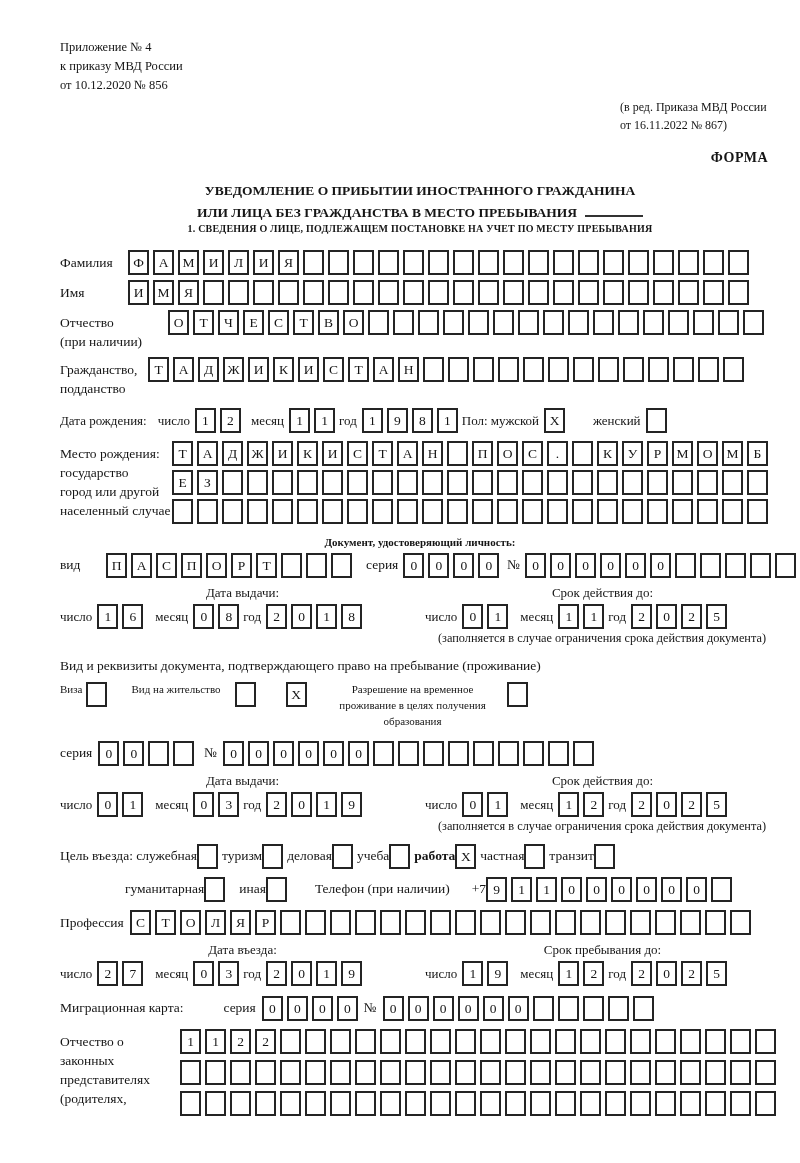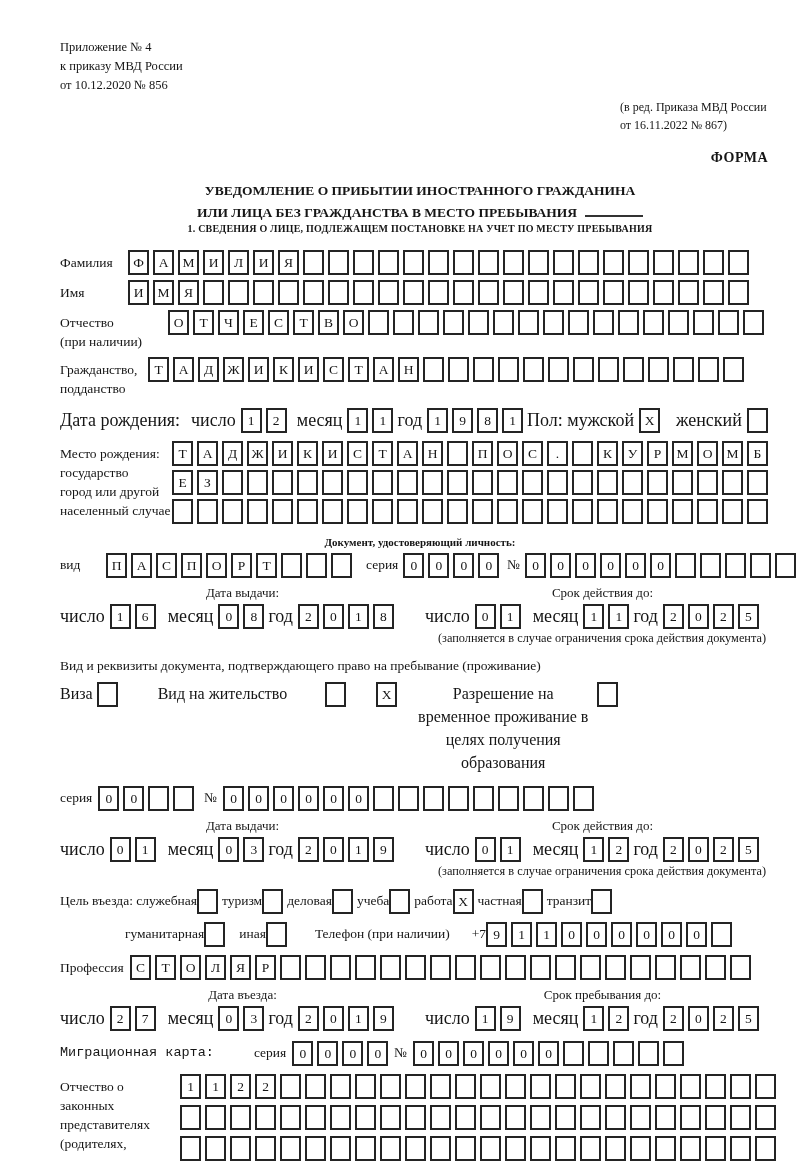--- a/index.html
+++ b/index.html
@@ -20,30 +20,30 @@
   .lbl{font-size:13.5px;line-height:1.4;padding-top:4px;flex:none;}
   .boxes{display:flex;flex:none;}
   .box{
     flex:none;width:17px;height:21px;border:2px solid #242424;margin-right:4px;
     font-size:13.5px;line-height:21px;text-align:center;background:#fff;
   }
   .w68{width:68px;} .w108{width:108px;} .w88{width:88px;} .w112{width:112px;} .w120{width:120px;}
   .stackrows .boxes{margin-bottom:4px;}
   .doc-heading{text-align:center;font-weight:bold;font-size:11px;margin-top:8px;}
   .dg{display:flex;align-items:center;flex:none;}
-  .dg .dlbl{font-size:18px;margin-right:5px;flex:none;}
+  .dg .dlbl{font-size:13px;margin-right:5px;flex:none;}
   .datepair{display:flex;margin-top:7px;}
   .datecol1{width:365px;flex:none;}
   .datecol2{flex:1;}
   .dc-title{text-align:center;font-size:13px;margin-bottom:3px;}
   .note{font-size:12.3px;text-align:right;padding-right:14px;margin-top:2px;}
   .plain{font-size:13.5px;line-height:1.75;margin-top:8px;}
   .cbrow{display:flex;align-items:flex-start;margin-top:4px;}
   .cbitem{display:flex;align-items:flex-start;flex:none;}
-  .cblabel{font-size:16px;line-height:1.45;}
+  .cblabel{font-size:11px;line-height:1.45;}
   .cbcenter{text-align:center;}
 </style>
 </head>
 <body>
 
 <div class="page">
 
   <div class="appendix">
     <div>Приложение № 4</div>
     <div>к приказу МВД России</div>
@@ -209,21 +209,21 @@
       <span class="boxes">
           <span class="box">1</span>
           <span class="box">9</span>
           <span class="box">8</span>
           <span class="box">1</span>
         </span>
       <span class="dlbl">Пол: мужской</span>
       <span class="boxes">
           <span class="box">X</span>
         </span>
-      <span class="dlbl" style="margin-left:12px;">женский</span>
+      <span class="dlbl" style="margin-left:24px;">женский</span>
       <span class="boxes">
           <span class="box"></span>
         </span>
     </div>
   </div>
 
   <div class="row" style="margin-top:8px;">
     <div class="lbl w112">
       <div>Место рождения:</div>
       <div>государство</div>
@@ -403,21 +403,21 @@
     <div>Вид и реквизиты документа, подтверждающего право на пребывание (проживание)</div>
   </div>
 
   <div class="cbrow">
     <div class="cbitem">
       <span class="cblabel">Виза</span>
       <span class="boxes" style="margin-left:4px;">
           <span class="box"></span>
         </span>
     </div>
-    <div class="cbitem" style="margin-left:36px;gap:24px;">
+    <div class="cbitem" style="margin-left:20px;">
       <span class="cblabel">Вид на жительство</span>
       <span class="boxes" style="margin-left:14px;">
           <span class="box"></span>
         </span>
     </div>
     <div class="cbitem" style="margin-left:18px;">
       <span class="boxes" style="margin-left:8px;">
           <span class="box">X</span>
         </span>
     </div>
@@ -515,21 +515,21 @@
         <span class="box"></span>
       </span>
     <span class="dlbl lbl" style="padding-top:0;">деловая</span>
     <span class="boxes">
         <span class="box"></span>
       </span>
     <span class="dlbl lbl" style="padding-top:0;">учеба</span>
     <span class="boxes">
         <span class="box"></span>
       </span>
-    <span class="dlbl lbl" style="padding-top:0;">работа</span>
+    <span class="dlbl lbl" style="padding-top:0;font-weight:bold;">работа</span>
     <span class="boxes">
         <span class="box">X</span>
       </span>
     <span class="dlbl lbl" style="padding-top:0;">частная</span>
     <span class="boxes">
         <span class="box"></span>
       </span>
     <span class="dlbl lbl" style="padding-top:0;">транзит</span>
     <span class="boxes">
         <span class="box"></span>
@@ -633,21 +633,21 @@
             <span class="box">2</span>
             <span class="box">0</span>
             <span class="box">2</span>
             <span class="box">5</span>
           </span>
       </div>
     </div>
   </div>
 
   <div class="row" style="margin-top:10px;align-items:center;">
-    <span class="dlbl lbl" style="padding-top:0;font-family:Liberation Mono, monospace;">Миграционная карта:</span>
+    <span class="dlbl lbl" style="padding-top:0;">Миграционная карта:</span>
     <span class="dlbl lbl" style="margin-left:40px;padding-top:0;">серия</span>
     <span class="boxes" style="margin-left:6px;">
         <span class="box">0</span>
         <span class="box">0</span>
         <span class="box">0</span>
         <span class="box">0</span>
       </span>
     <span class="dlbl lbl" style="margin-left:2px;padding-top:0;">№</span>
     <span class="boxes" style="margin-left:6px;">
         <span class="box">0</span>

